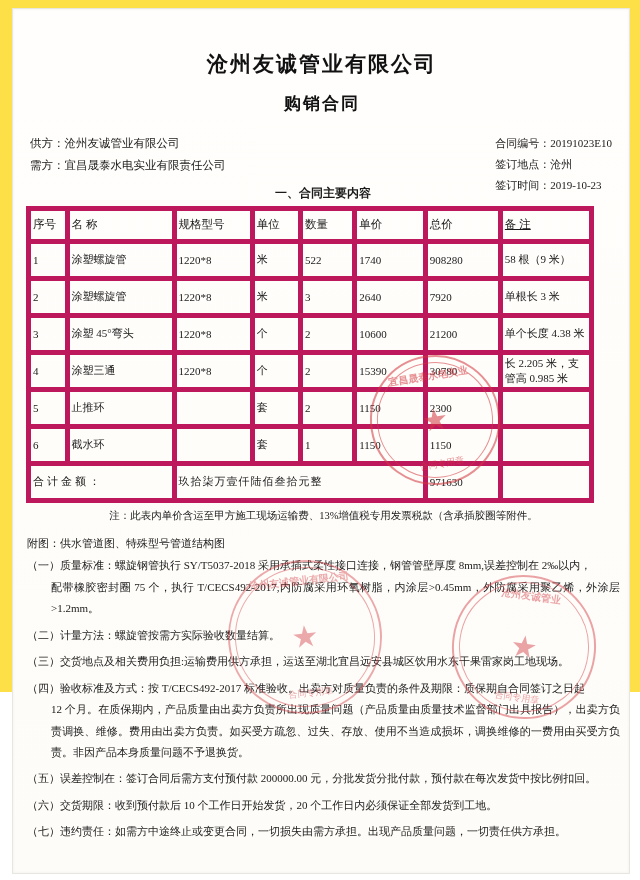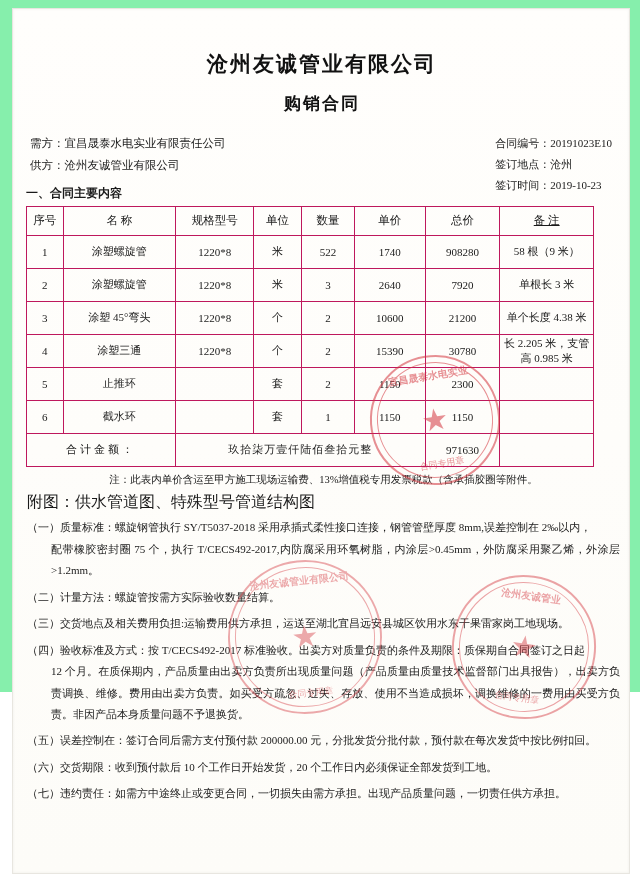--- a/index.html
+++ b/index.html
@@ -13,21 +13,21 @@
     font-family: "Liberation Serif", "DejaVu Serif", serif;
     color: #1a1a1a;
     position: relative;
     overflow: hidden;
   }
   .page {
     position: absolute;
     left: 0; top: 0;
     width: 640px;
     height: 692px;
-    background: #86efac;
+    background: #fde047;
   }
   .paper-edge {
     position: absolute;
     left: 12px; top: 8px;
     width: 616px;
     height: 864px;
     border: 1px solid #e8e6e0;
     box-shadow: 0 0 3px rgba(0,0,0,0.06) inset;
     background: linear-gradient(180deg,#fffefc 0%,#fdfcf8 100%);
   }
@@ -70,30 +70,31 @@
     font-size: 11px;
     line-height: 1.9;
     text-align: left;
   }
   .section-head {
     font-size: 12px;
     font-weight: bold;
     margin-top: 8px;
     margin-bottom: 4px;
     padding-left: 2px;
+    text-align: center;
   }
   table.contract {
     border-collapse: collapse;
     width: 568px;
     margin-left: 2px;
     font-size: 11px;
   }
   table.contract th, table.contract td {
-    border: 1px solid #be185d;
-    text-align: center;
+    border: 5px solid #be185d;
+    text-align: left;
     height: 30px;
     padding: 1px 2px;
   }
   table.contract th {
     font-weight: normal;
     font-size: 11.5px;
     height: 26px;
   }
   .col-no { width: 34px; }
   .col-name { width: 118px; }
@@ -110,22 +111,22 @@
     letter-spacing: 1px;
   }
   .note {
     font-size: 10.5px;
     margin-top: 5px;
     padding-left: 3px;
     line-height: 1.6;
     text-align: center;
   }
   .attach {
-    font-size: 16px;
-    margin-top: 4px;
+    font-size: 11px;
+    margin-top: 12px;
     padding-left: 3px;
   }
   .clause-head {
     font-size: 12px;
     font-weight: bold;
     margin-top: 12px;
     padding-left: 2px;
   }
   .clauses {
     margin-top: 4px;
@@ -204,22 +205,22 @@
 
 <div class="page">
   <div class="paper-edge"></div>
 
   <div class="content">
 
     <div class="title-main">沧州友诚管业有限公司</div>
     <div class="title-sub">购销合同</div>
 
     <div class="parties">
+      <div class="party-line">供方：沧州友诚管业有限公司</div>
       <div class="party-line">需方：宜昌晟泰水电实业有限责任公司</div>
-      <div class="party-line">供方：沧州友诚管业有限公司</div>
       <div class="meta">
         <div>
           <span>合同编号：</span><span>20191023E10</span>
         </div>
         <div>
           <span>签订地点：</span><span>沧州</span>
         </div>
         <div>
           <span>签订时间：</span><span>2019-10-23</span>
         </div>

